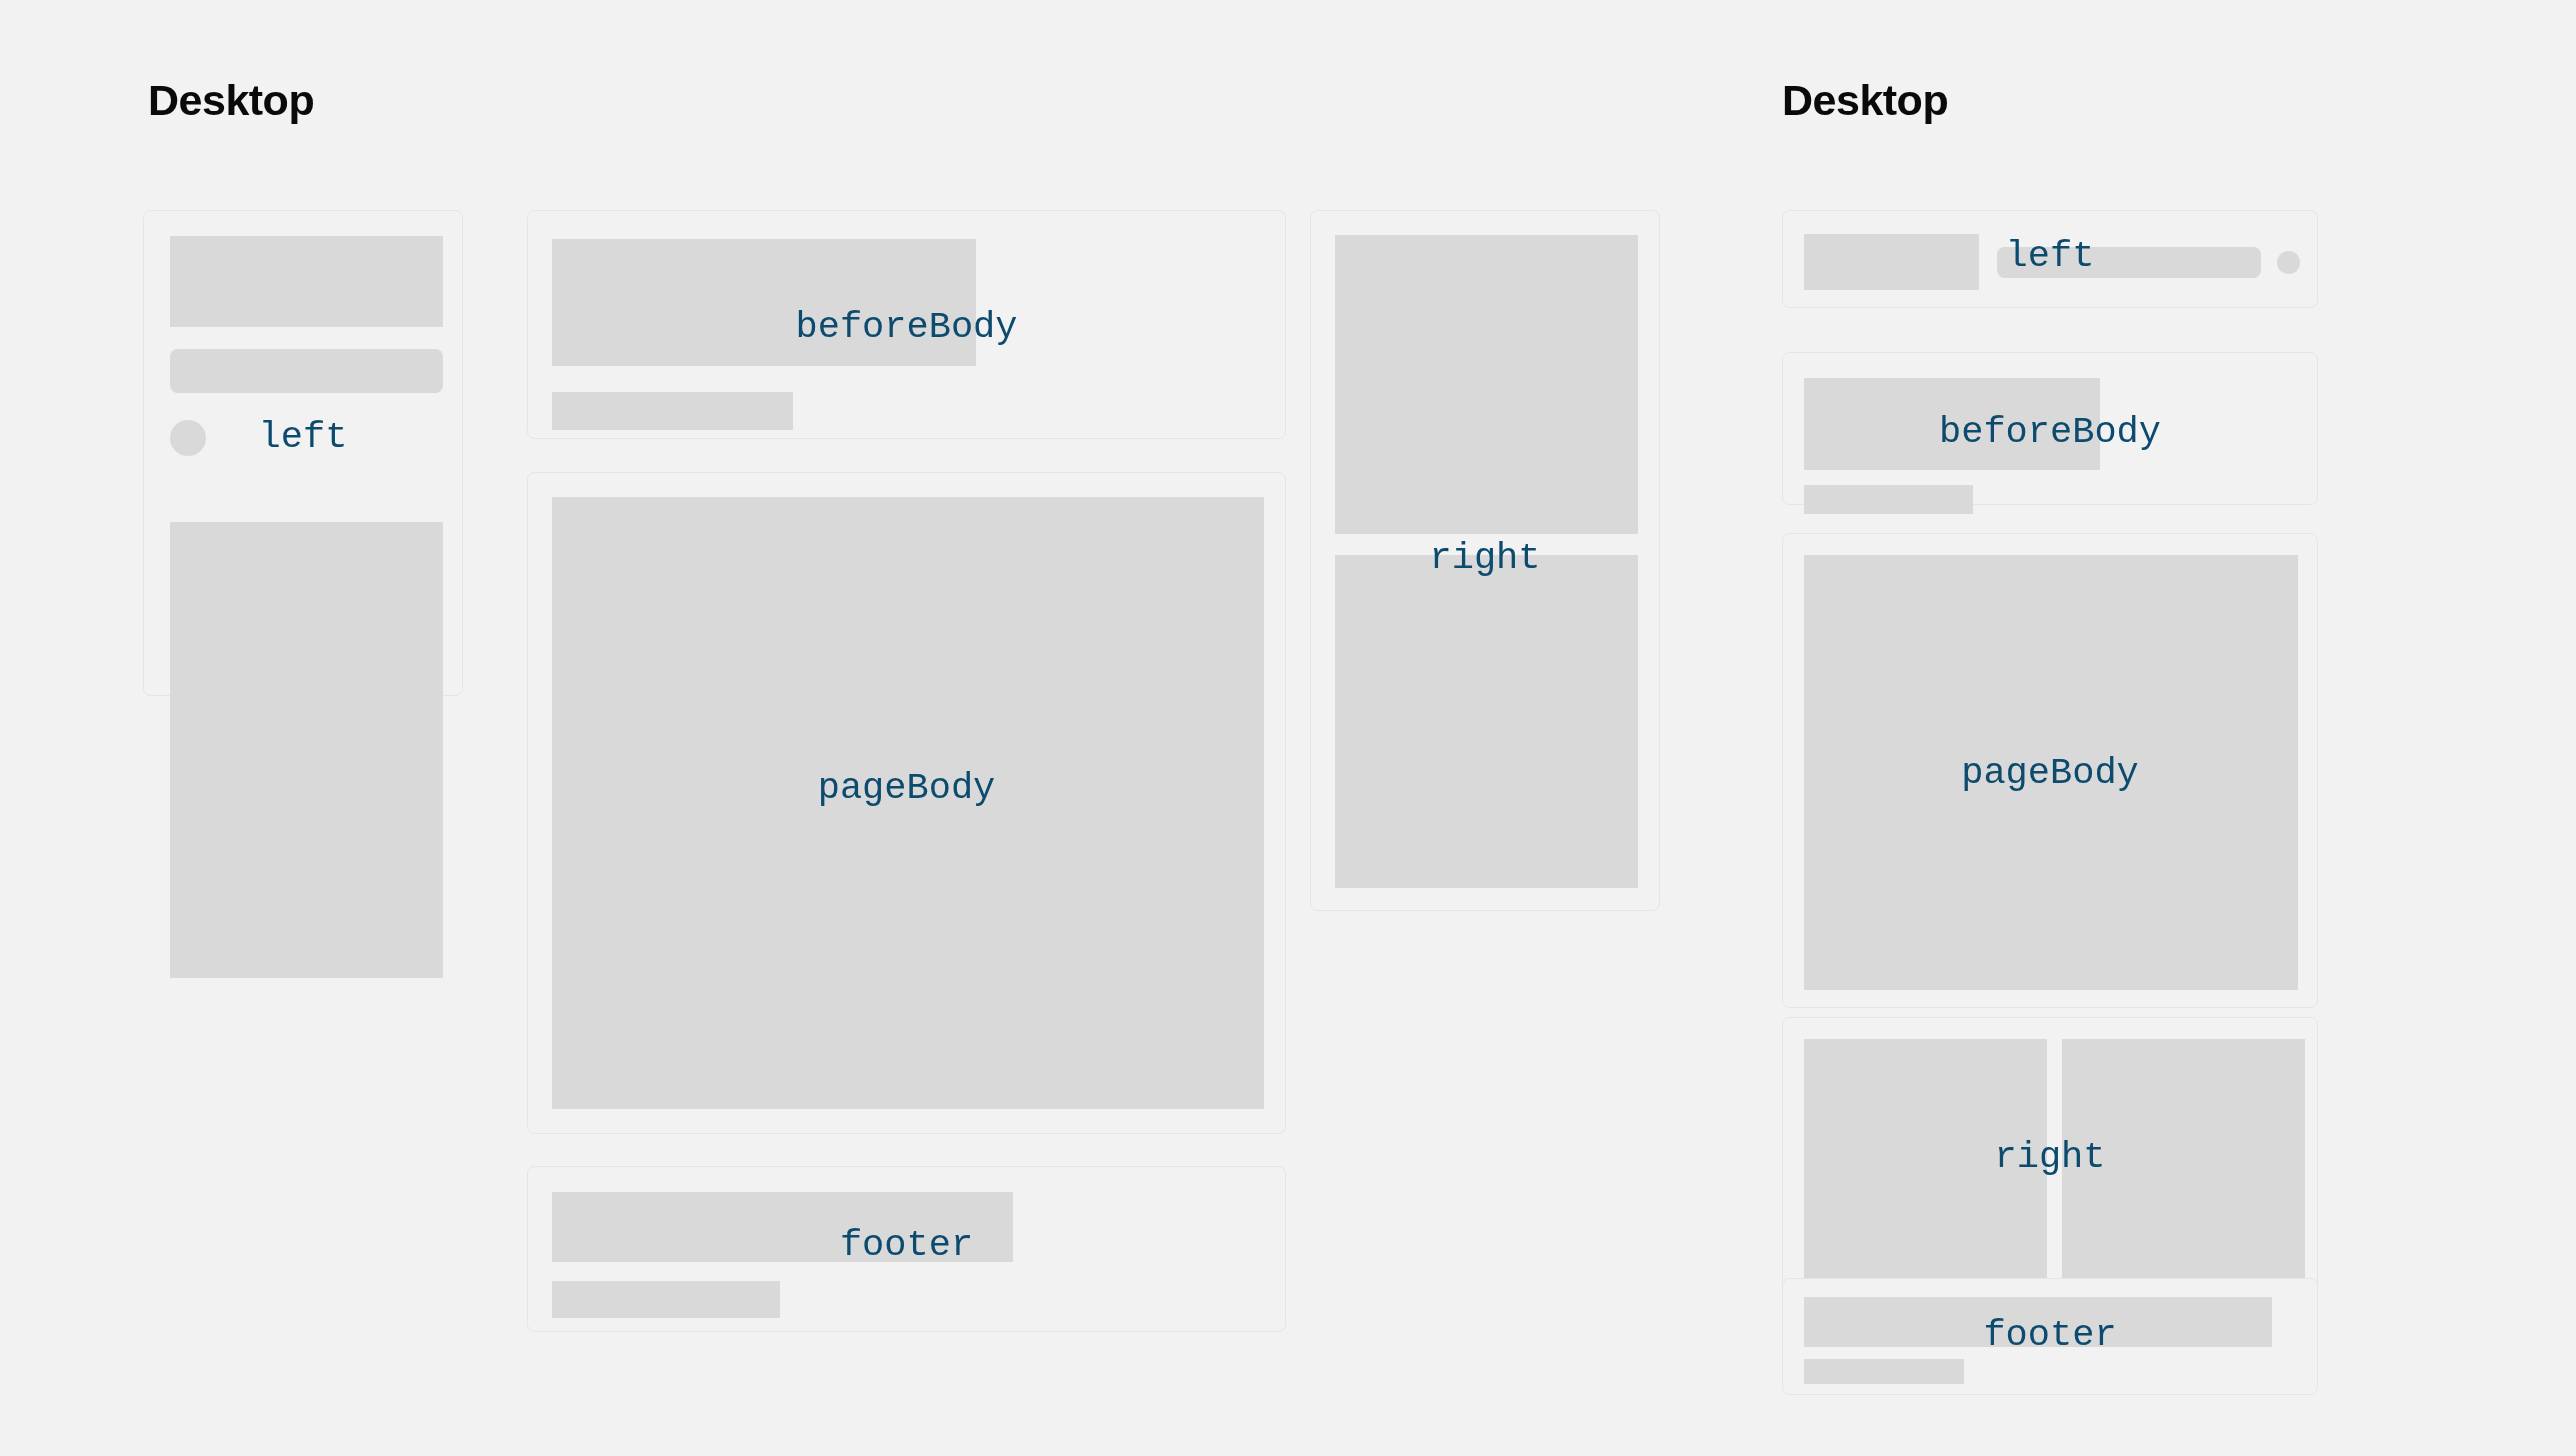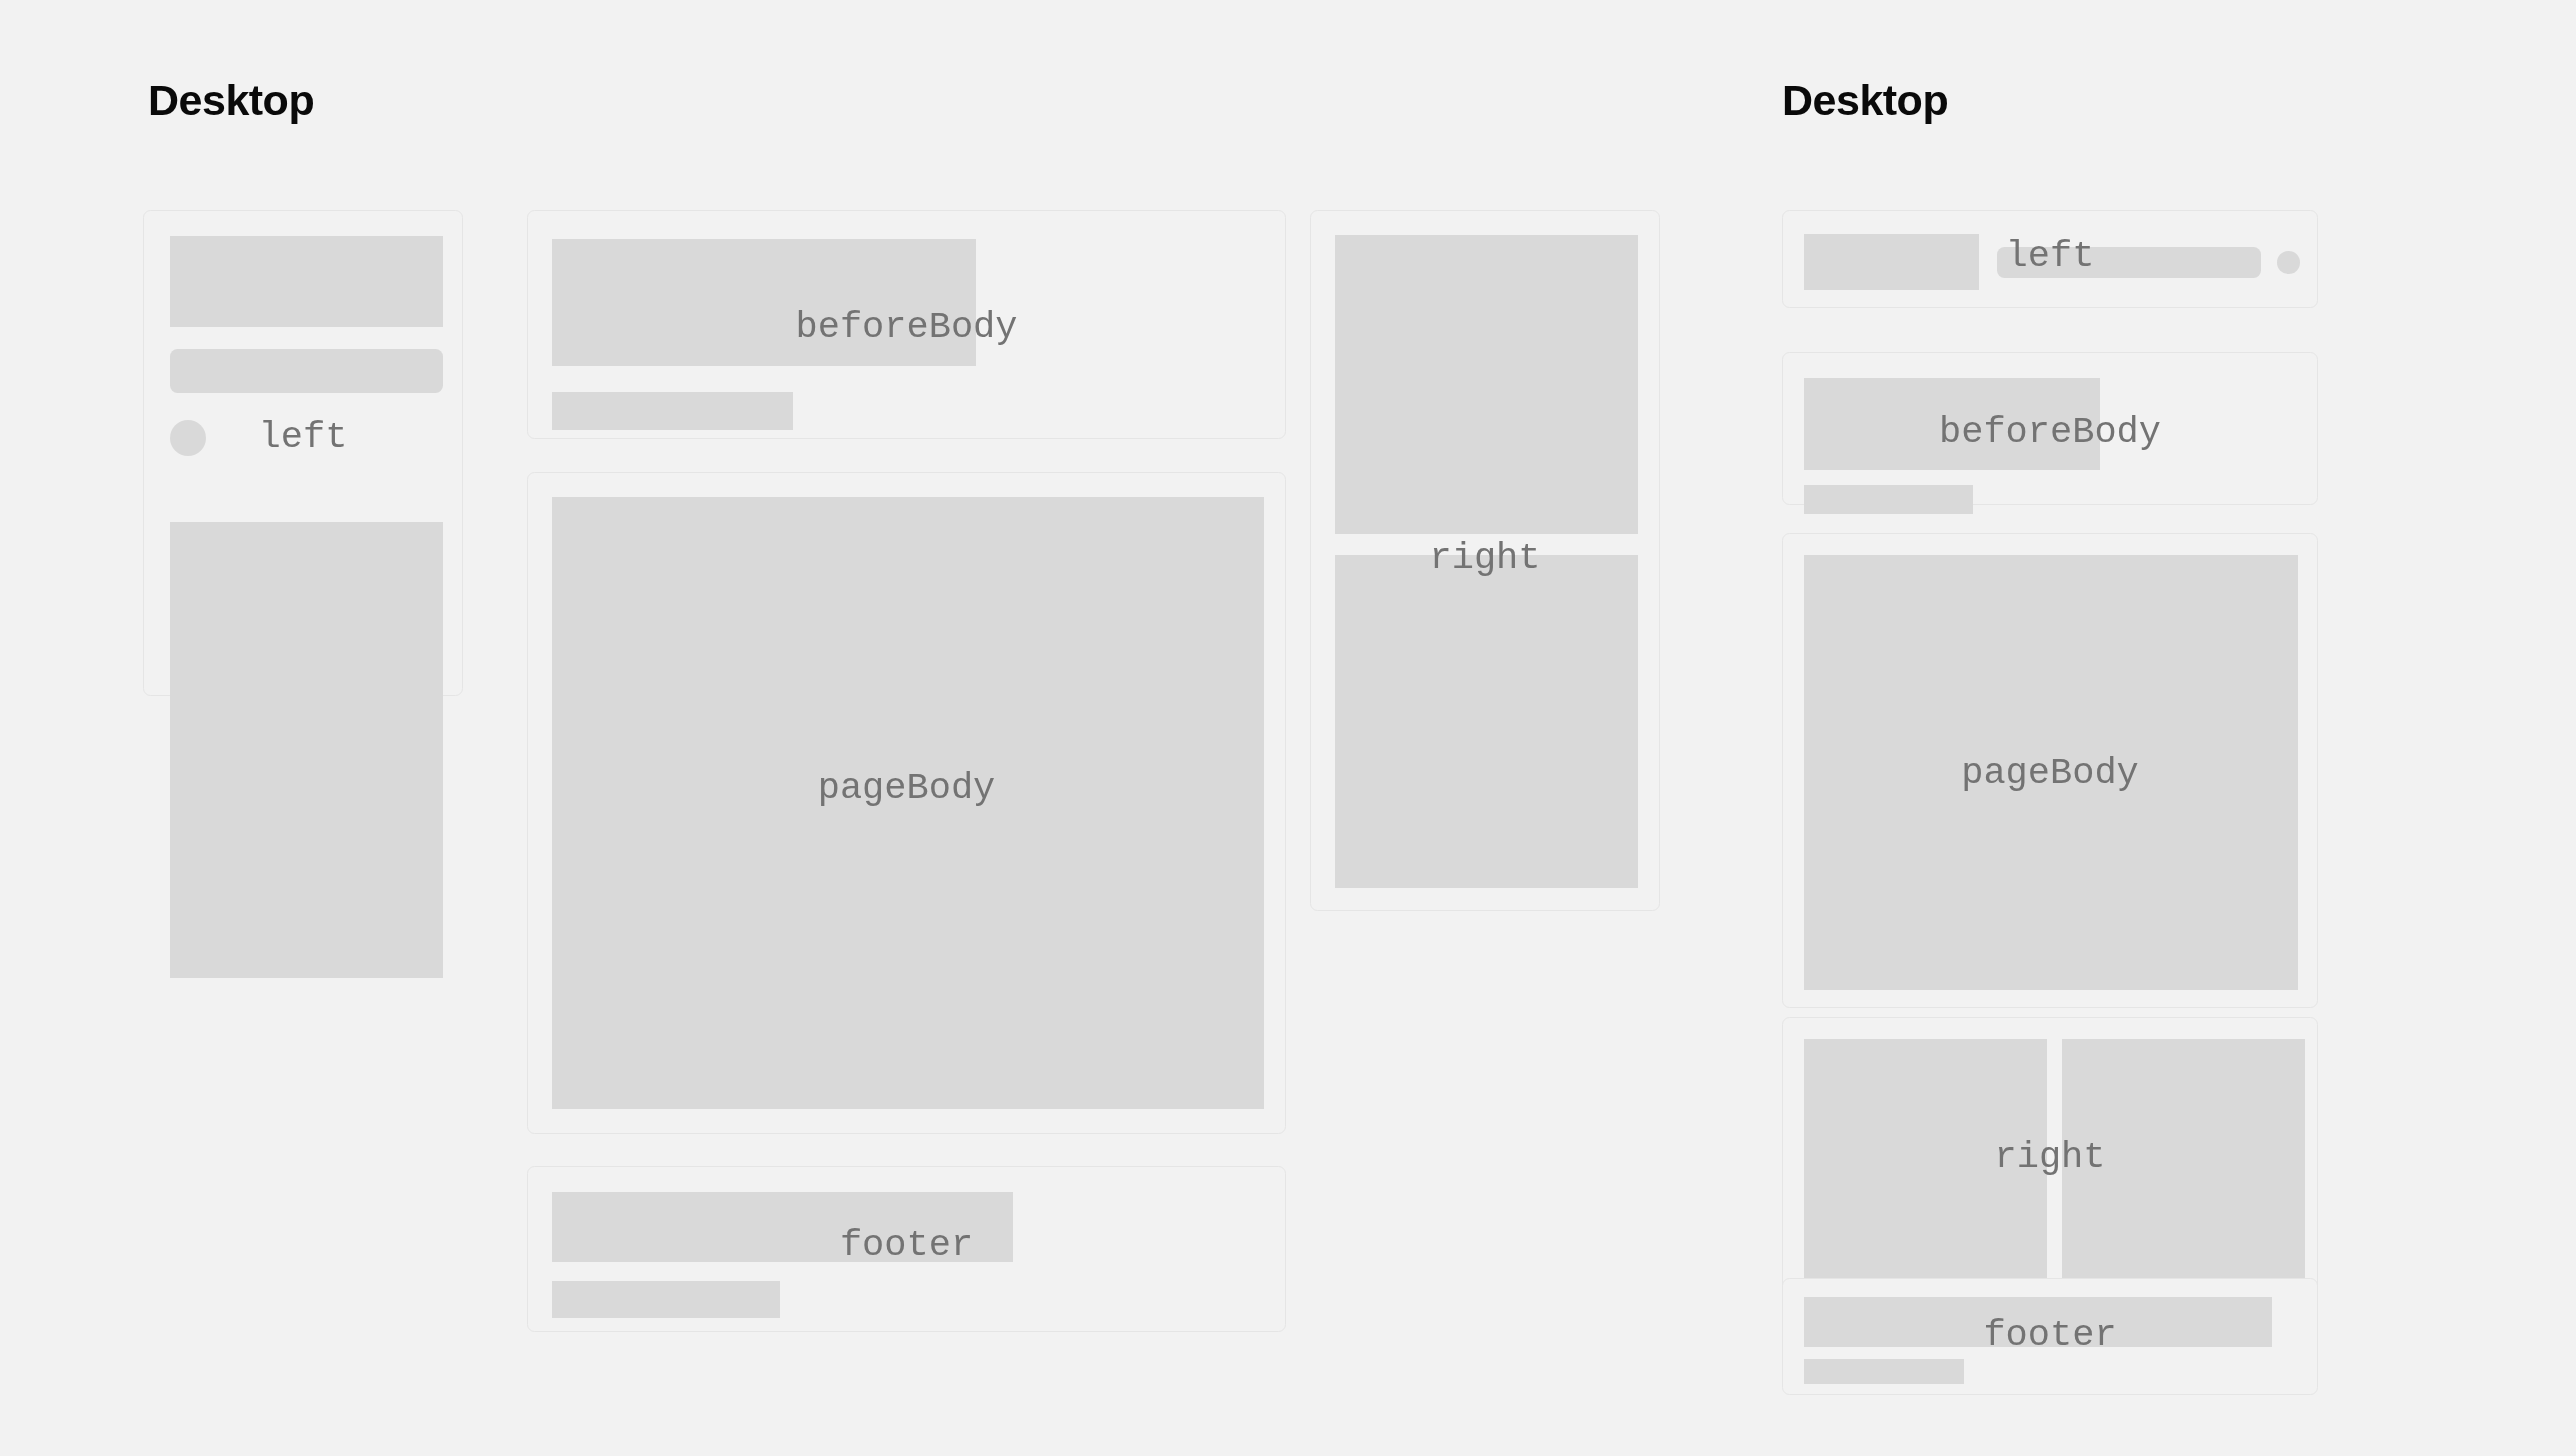--- a/index.html
+++ b/index.html
@@ -49,21 +49,21 @@
   .blk.sq    { border-radius: 0; }
   .blk.round { border-radius: 7.5px; }
   .blk.dot   { border-radius: 50%; }
 
   
   .plabel {
     position: absolute;
     left: 0;
     width: 100%;
     font-family: "Liberation Mono", "DejaVu Sans Mono", monospace;
-    color: #737373;
+    color: #0c4a6e;
     text-align: center;
     white-space: nowrap;
     pointer-events: none;
     z-index: 5;
   }
 
   
   
   #d-left-panel { left: 143px; top: 210px; width: 320px; height: 486px; }
   #d-left-b1 { left: 26px;  top: 25.4px;  width: 273px; height: 91px; }

